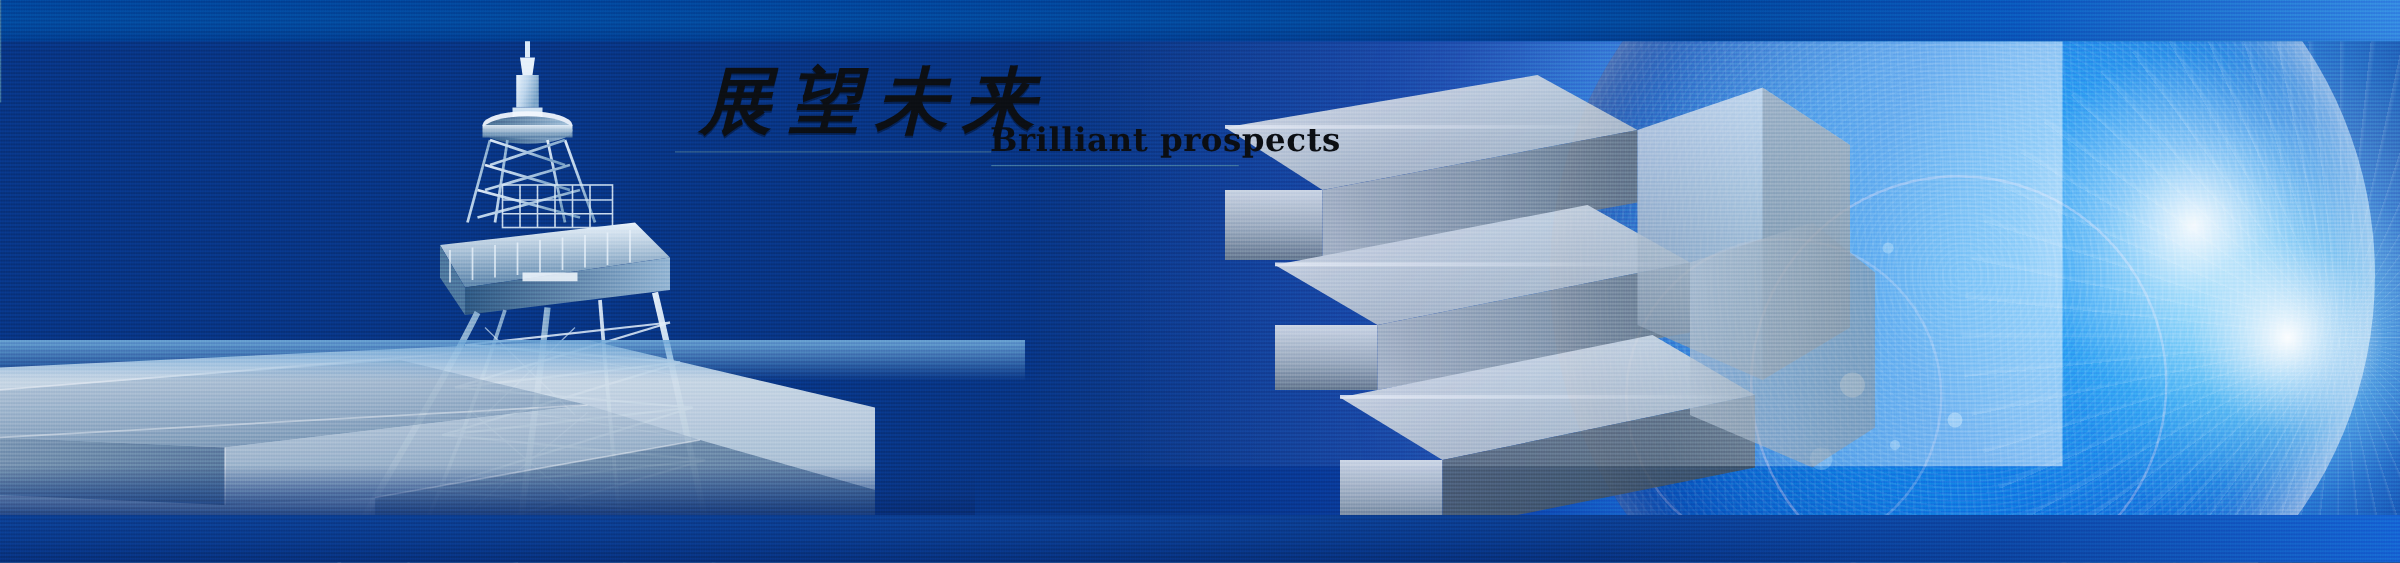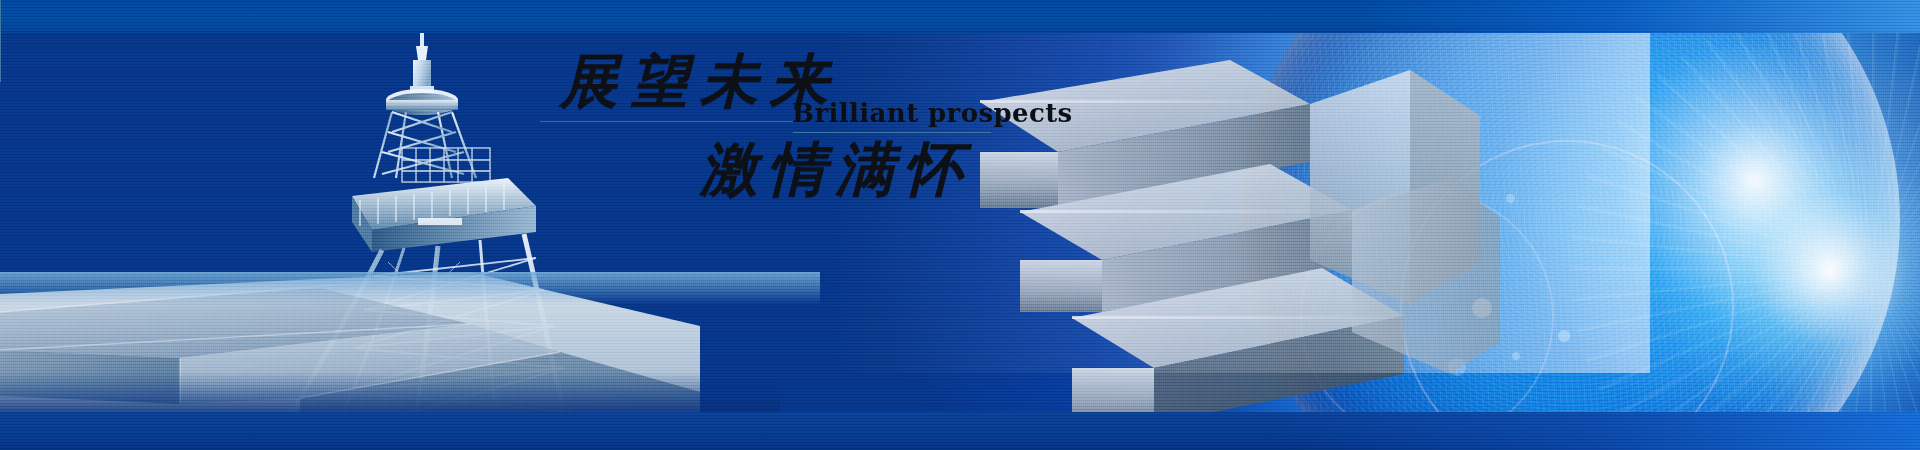--- a/index.html
+++ b/index.html
@@ -396,21 +396,20 @@
     <div class="rule rule-a"></div>
     <div class="rule rule-b"></div>
     <div class="rule-v1"></div>
     <div class="rule-v3"></div>
     <div class="rule-v2"></div>
 
     <div class="cn-line1">展望未来</div>
 
     <div class="en-tag">Brilliant prospects</div>
 
-    <div class="cn-line2">激情满怀</div>
   </div>
 
   <div class="bottom-shade"></div>
   <div class="band-top"></div>
   <div class="band-top-fade"></div>
   <div class="band-bottom"></div>
   <div class="band-bottom-fade"></div>
 
   <div class="grain"></div>
 </div>

